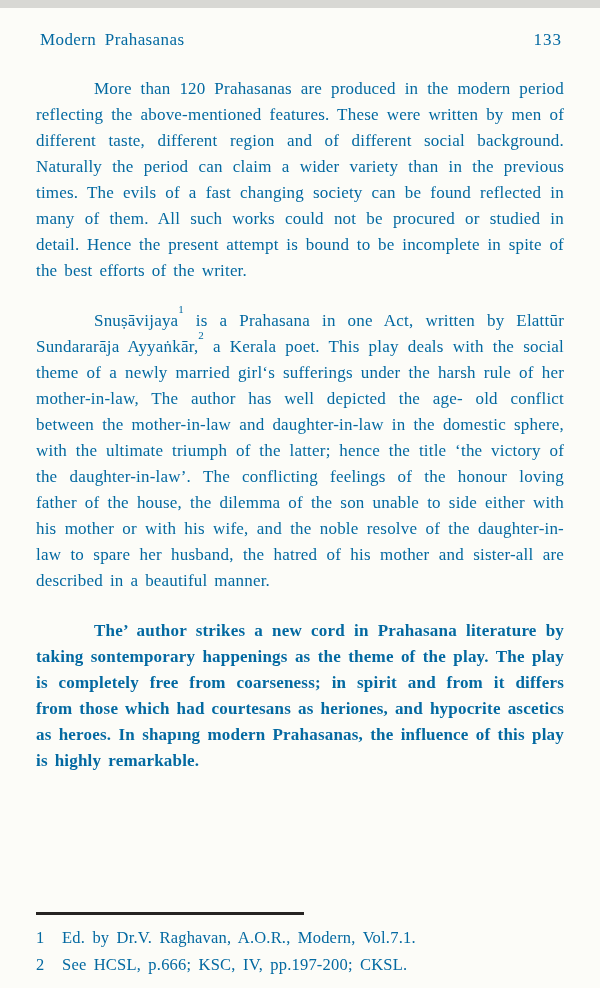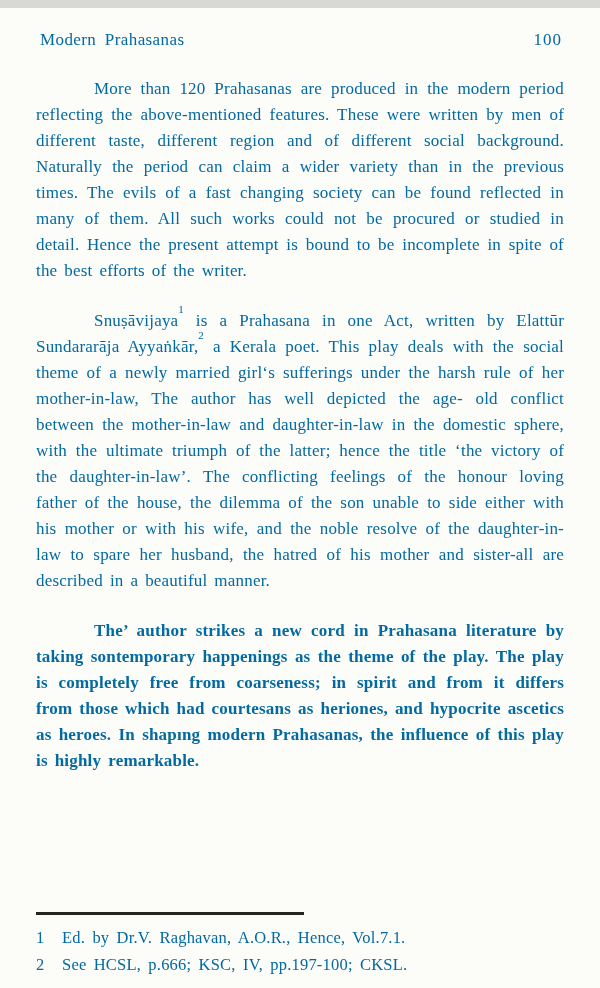--- a/index.html
+++ b/index.html
@@ -74,40 +74,40 @@
   }
   .fn-text { flex: 1; }
 </style>
 </head>
 <body>
 
 <div class="page">
 
   <div class="page-header">
     <span class="running-title">Modern Prahasanas</span>
-    <span class="page-number">100</span>
+    <span class="page-number">133</span>
   </div>
 
   <div class="body-text">
 
     <p class="para"><span>More than 120 Prahasanas are produced in the modern period reflecting the above-mentioned features. These were written by men of different taste, different region and of different social background. Naturally the period can claim a wider variety than in the previous times. The evils of a fast changing society can be found reflected in many of them. All such works could not be procured or studied in detail. Hence the present attempt is bound to be incomplete in spite of the best efforts of the writer.</span></p>
 
     <p class="para"><span>Snuṣāvijaya</span><sup class="fn-ref">1</sup><span> is a Prahasana in one Act, written by Elattūr Sundararāja Ayyaṅkār,</span><sup class="fn-ref">2</sup><span> a Kerala poet. This play deals with the social theme of a newly married girl‘s sufferings under the harsh rule of her mother-in-law, The author has well depicted the age- old conflict between the mother-in-law and daughter-in-law in the domestic sphere, with the ultimate triumph of the latter; hence the title ‘the victory of the daughter-in-law’. The conflicting feelings of the honour loving father of the house, the dilemma of the son unable to side either with his mother or with his wife, and the noble resolve of the daughter-in-law to spare her husband, the hatred of his mother and sister-all are described in a beautiful manner.</span></p>
 
     <p class="para"><span>The’ author strikes a new cord in Prahasana literature by taking sontemporary happenings as the theme of the play. The play is completely free from coarseness; in spirit and from it differs from those which had courtesans as heriones, and hypocrite ascetics as heroes. In shapıng modern Prahasanas, the influence of this play is highly remarkable.</span></p>
 
   </div>
 
   <div class="footnotes">
     <div class="fn-rule"></div>
 
     <div class="footnote">
       <span class="fn-num">1</span>
-      <span class="fn-text">Ed. by Dr.V. Raghavan, A.O.R., Hence, Vol.7.1.</span>
+      <span class="fn-text">Ed. by Dr.V. Raghavan, A.O.R., Modern, Vol.7.1.</span>
     </div>
 
     <div class="footnote">
       <span class="fn-num">2</span>
-      <span class="fn-text">See HCSL, p.666; KSC, IV, pp.197-100; CKSL.</span>
+      <span class="fn-text">See HCSL, p.666; KSC, IV, pp.197-200; CKSL.</span>
     </div>
   </div>
 
 </div>
 
 </body></html>

